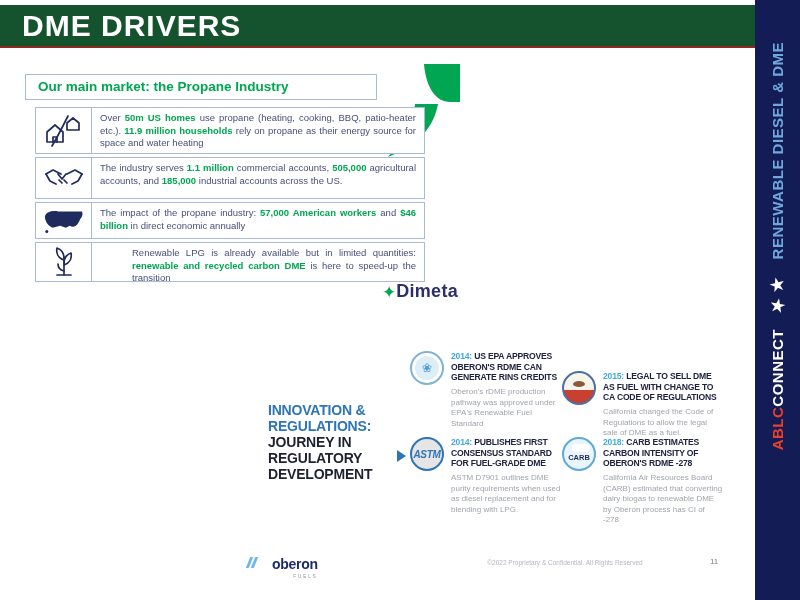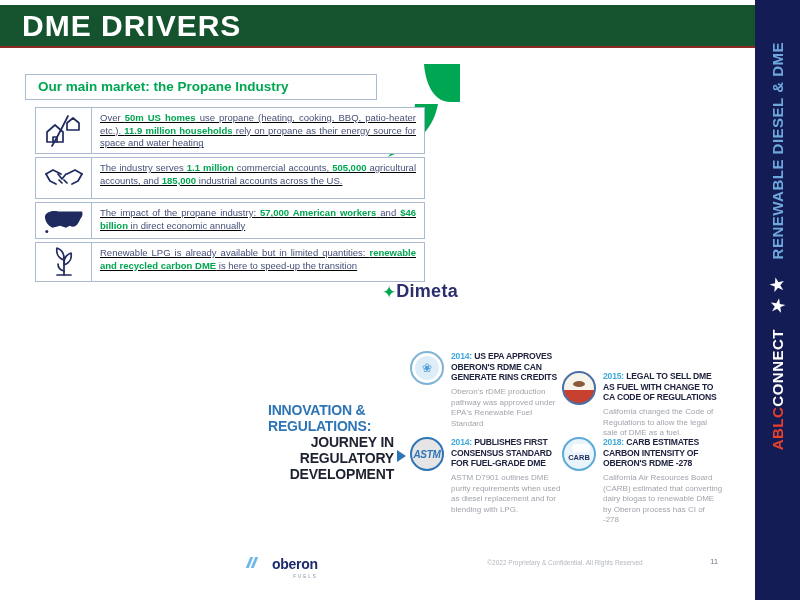--- a/index.html
+++ b/index.html
@@ -26,35 +26,35 @@
   .vtext.brand .white { color:#ffffff; }
 
   
   .mhead { position:absolute; left:25px; top:74px; width:352px; height:26px; border:1px solid #A9BBD0;
            color:#00A651; font-weight:700; font-size:13.5px; line-height:24px; padding-left:12px; background:#fff; }
 
   
   .deco { position:absolute; left:380px; top:62px; }
 
   
-  .ibox { position:absolute; left:35px; width:390px; border:1px solid #A9BBD0; display:flex; background:#fff;text-decoration:underline; }
+  .ibox { position:absolute; left:35px; width:390px; border:1px solid #A9BBD0; display:flex; background:#fff; }
   .icell { width:56px; flex:0 0 56px; border-right:1px solid #A9BBD0; display:flex; align-items:center; justify-content:center; }
   .tcell { flex:1; padding:4px 8px; font-size:9.5px; line-height:1.34; color:#475078; text-align:justify; }
   .tcell .hl { color:#00A651; font-weight:700; }
 
   
   .dimeta { position:absolute; left:330px; top:281px; width:180px; text-align:center; }
   .dimeta .mark { color:#00A651; font-size:17px; vertical-align:-1px; }
   .dimeta .name { color:#2B2F6E; font-size:18px; font-weight:700; letter-spacing:0.3px; }
 
   
   .tl-head { position:absolute; left:268px; top:402px; width:126px; font-size:14px; font-weight:800;
              letter-spacing:-0.2px; line-height:1.15; }
   .tl-head .accent { color:#2E75B6; display:block; }
-  .tl-head .main { color:#1E2230; display:block;text-align:right; }
+  .tl-head .main { color:#1E2230; display:block; }
   .tl-arrow { position:absolute; left:397px; top:450px; width:0; height:0;
               border-top:6px solid transparent; border-bottom:6px solid transparent; border-left:9px solid #2E75B6; }
 
   .mile { position:absolute; display:flex; gap:7px; }
   .seal { width:34px; height:34px; flex:0 0 34px; border-radius:50%; position:relative;
           display:flex; align-items:center; justify-content:center; overflow:hidden; }
   .seal.epa { border:2px solid #7FB3D5; background:#fff; }
   .seal.epa .inner { width:24px; height:24px; border-radius:50%; background:#DDEEF8; display:flex;
                      align-items:center; justify-content:center; color:#4C9ED9; font-size:12px; }
   .seal.ca { border:2px solid #4C6FA5; background:linear-gradient(to bottom,#F7F4EC 0 55%, #C8402F 55% 100%); }
@@ -140,21 +140,21 @@
   <div class="ibox" style="top:202px;height:37px;">
     <div class="icell">
       <svg width="42" height="28" viewBox="0 0 44 28">
         <path d="M2 9 C4 4 10 3 16 4 L41 4 C42 7 41 10 39 12 C37 17 34 22 28 19 L24 21 L18 19 L10 21 C5 19 2 14 2 9 Z" fill="#1F2A5E"></path>
         <circle cx="4" cy="25" r="1.6" fill="#1F2A5E"></circle>
       </svg>
     </div>
     <div class="tcell"><span>The impact of the propane industry: </span><span class="hl">57,000 American workers</span><span> and </span><span class="hl">$46 billion</span><span> in direct economic annually</span></div>
   </div>
 
-  <div class="ibox" style="top:242px;height:40px;">
+  <div class="ibox" style="top:242px;height:40px;gap:32px;">
     <div class="icell">
       <svg width="30" height="34" viewBox="0 0 30 34">
         <path class="ln" d="M15 12 V30"></path>
         <path class="ln" d="M15 15 C9 13 7 8 8 3 C12 4 15 8 15 13"></path>
         <path class="ln" d="M15 20 C21 18 23 13 22 8 C18 9 15 13 15 18"></path>
         <path class="ln" d="M15 26 C11 25 9 22 9 19"></path>
         <path class="ln" d="M8 30 H22"></path>
       </svg>
     </div>
     <div class="tcell"><span>Renewable LPG is already available but in limited quantities: </span><span class="hl">renewable and recycled carbon DME</span><span> is here to speed-up the transition</span></div>

